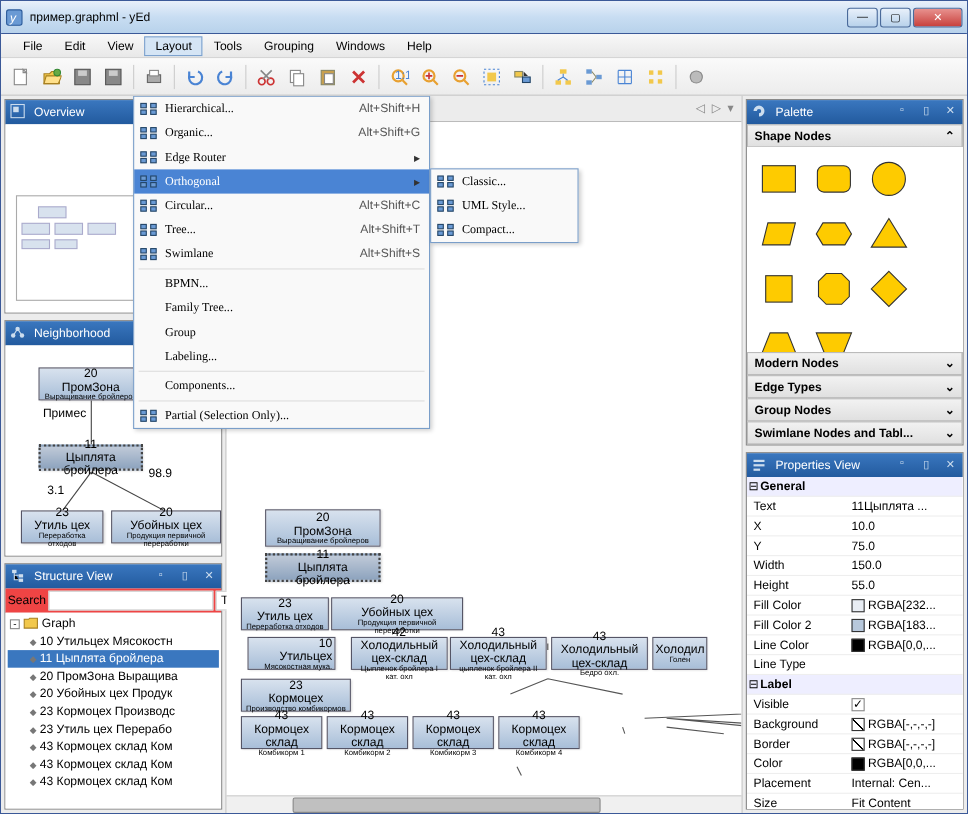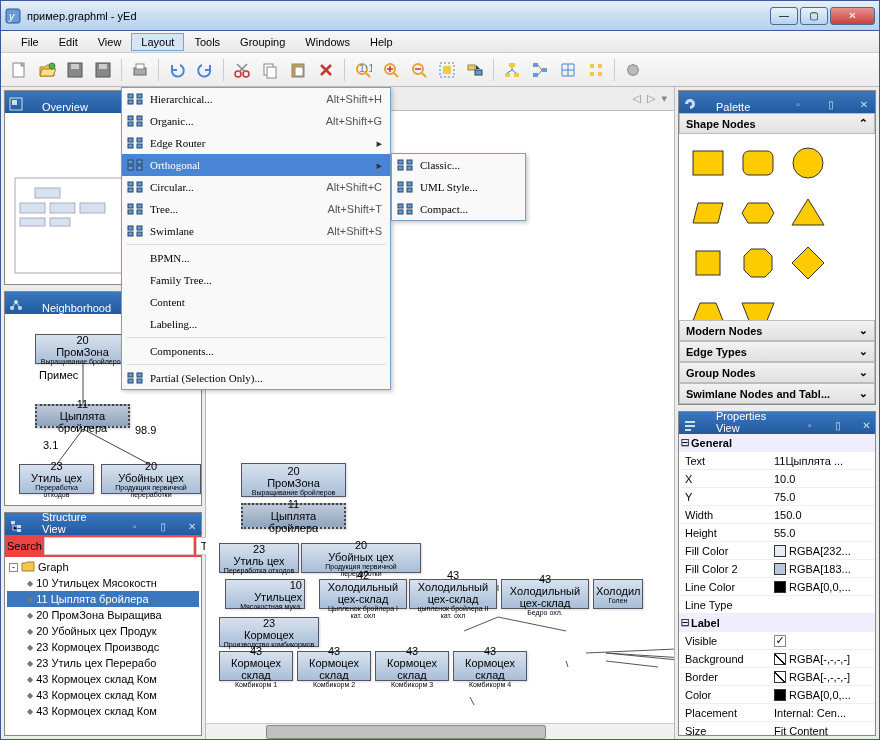--- a/index.html
+++ b/index.html
@@ -13,21 +13,21 @@
 .wbtn.close { background: linear-gradient(to bottom, #e8928f, #c8403c); color: #fff; width: 45px; }
 .menubar { height: 22px; background: linear-gradient(to bottom, #f8f8f8, #e8e8e8); display: flex; align-items: center; padding: 0 10px; gap: 0; border-bottom: 1px solid #ccc; }
 .menubar .m { padding: 3px 10px; cursor: default; }
 .menubar .m.open { background: #d5e5f5; border: 1px solid #7da2ce; padding: 2px 9px; }
 .toolbar { height: 34px; background: linear-gradient(to bottom, #fafafa, #ececec); display: flex; align-items: center; padding: 0 6px; gap: 4px; border-bottom: 1px solid #bbb; }
 .tbtn { width: 24px; height: 24px; display: flex; align-items: center; justify-content: center; border-radius: 2px; }
 .sep { width: 1px; height: 22px; background: #ccc; margin: 0 2px; }
 .workspace { flex: 1; display: flex; position: relative; overflow: hidden; }
 .leftcol { width: 205px; display: flex; flex-direction: column; background: #ececec; border-right: 1px solid #bbb; }
 .panel { margin: 3px; border: 1px solid #888; display: flex; flex-direction: column; }
-.panel-title { height: 22px; background: linear-gradient(to bottom, #3a77bf, #225a9e); color: #fff; display: flex; align-items: flex-end; padding: 0 4px; gap: 19px; }
+.panel-title { height: 22px; background: linear-gradient(to bottom, #3a77bf, #225a9e); color: #fff; display: flex; align-items: center; padding: 0 4px; gap: 8px; }
 .panel-title .sp { flex: 1; }
 .panel-title .pbtn { width: 14px; height: 14px; color: #cde; font-size: 10px; text-align: center; }
 .panel-body { background: #fff; flex: 1; overflow: hidden; position: relative; }
 .center { flex: 1; display: flex; flex-direction: column; position: relative; }
 .tabbar { height: 24px; display: flex; align-items: center; background: #ececec; border-bottom: 1px solid #bbb; padding: 0 4px; }
 .tabbar .sp { flex: 1; }
 .tabbar .nav { color: #888; padding: 0 3px; }
 .canvas { flex: 1; background: #fff; position: relative; overflow: hidden; }
 .scrollbar { height: 16px; background: #f0f0f0; border-top: 1px solid #ccc; position: relative; }
 .scrollbar .thumb { position: absolute; height: 14px; top: 1px; background: #c0c0c0; border: 1px solid #888; border-radius: 2px; }
@@ -747,21 +747,21 @@
         <div class="di">
           <span class="ic"></span>
           <span class="lbl">BPMN...</span>
         </div>
         <div class="di">
           <span class="ic"></span>
           <span class="lbl">Family Tree...</span>
         </div>
         <div class="di">
           <span class="ic"></span>
-          <span class="lbl">Content</span>
+          <span class="lbl">Group</span>
         </div>
         <div class="di">
           <span class="ic"></span>
           <span class="lbl">Labeling...</span>
         </div>
         <div class="sep2"></div>
         <div class="di">
           <span class="ic"></span>
           <span class="lbl">Components...</span>
         </div>

